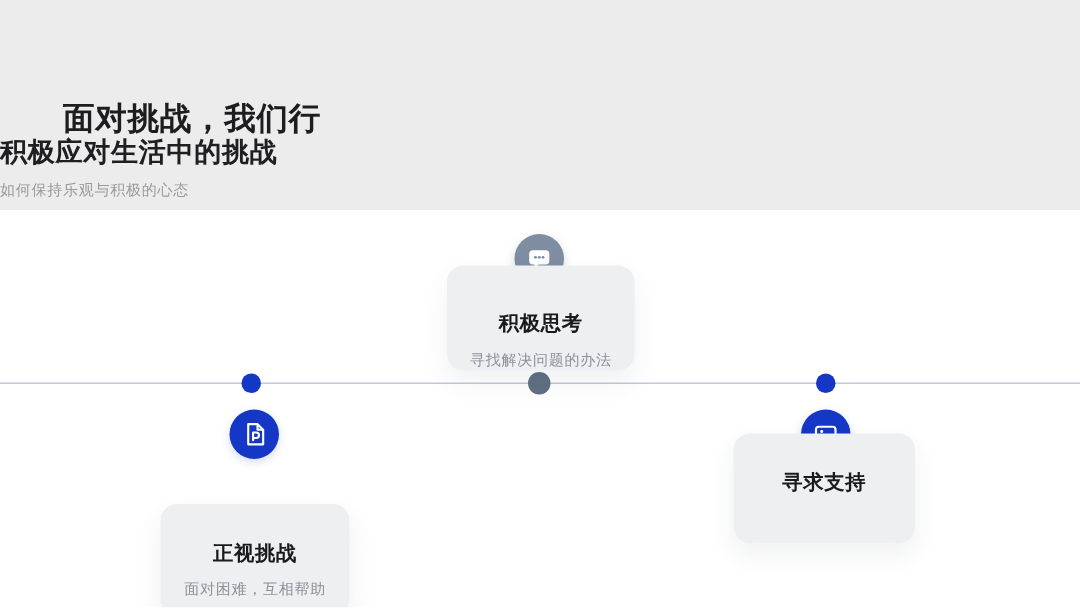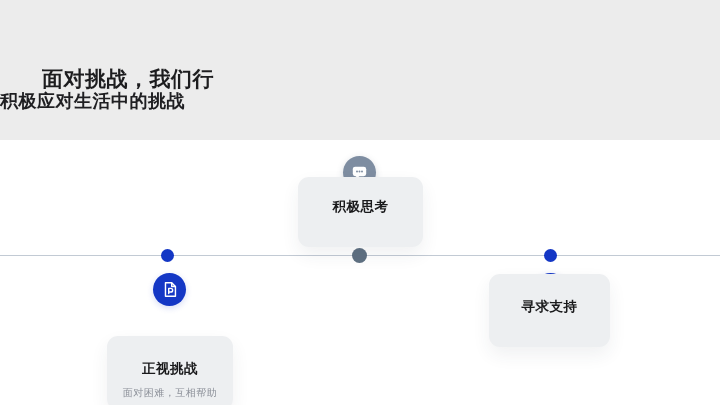--- a/index.html
+++ b/index.html
@@ -45,61 +45,63 @@
   .card {
     position:absolute; background:#edeff1; border-radius:11px;
     box-shadow:0 8px 18px rgba(40,50,70,0.07);
     display:flex; flex-direction:column; align-items:center;
     box-sizing:border-box; padding-top:24px; gap:8px;
   }
   .card-title { font-size:13.5px; font-weight:bold; color:#1a1a1c; letter-spacing:0.5px; }
   .card-desc  { font-size:10px; color:#8c9099; letter-spacing:0.5px; }
 
   
-  .card-mid   { left:298px; top:177px; width:125px; height:70px; padding-top:21px; }
+  .card-mid   { left:298px; top:177px; width:125px; height:70px; padding-top:21px;justify-content:flex-end; }
   .icon-mid   { left:343px; top:156px; }
   
   .card-left  { left:107px; top:288px; width:126px; height:74px;margin-top:48px; }
   .icon-left  { left:153px; top:273px; }
   
-  .card-right { left:489px; top:274px; width:121px; height:73px; }
+  .card-right { left:489px; top:289px; width:121px; height:73px; }
   .icon-right { left:534px; top:273px; }
 
   svg { display:block; }
 </style>
 </head>
 <body>
 
 <div class="slide">
 
   <div class="header-band"></div>
 
   <div class="page-title">面对挑战，我们行</div>
 
   <div class="center-head">
     <div class="heading">积极应对生活中的挑战</div>
+    <div class="subheading">如何保持乐观与积极的心态</div>
   </div>
 
   <div class="timeline-line"></div>
 
   <div class="dot dot-blue dot-left"></div>
   <div class="dot dot-mid"></div>
   <div class="dot dot-blue dot-right"></div>
 
   <div class="icon-circle icon-slate icon-mid">
     <svg width="23" height="23" viewBox="0 0 24 24">
       <rect x="5" y="6" width="14" height="10" rx="2.6" fill="#ffffff"></rect>
       <path d="M8.5 15 L8.5 19 L12.5 15 Z" fill="#ffffff"></path>
       <circle cx="9.4" cy="11" r="1" fill="#7e8da1"></circle>
       <circle cx="12" cy="11" r="1" fill="#7e8da1"></circle>
       <circle cx="14.6" cy="11" r="1" fill="#7e8da1"></circle>
     </svg>
   </div>
   <div class="card card-mid">
     <div class="card-title">积极思考</div>
+    <div class="card-desc">寻找解决问题的办法</div>
   </div>
 
   <div class="icon-circle icon-blue icon-left">
     <svg width="23" height="23" viewBox="0 0 24 24">
       <path d="M7.8 5 H14.3 L18.2 8.9 V19 H7.8 Z" fill="none" stroke="#ffffff" stroke-width="1.5" stroke-linejoin="round"></path>
       <path d="M14.3 5 V8.9 H18.2" fill="none" stroke="#ffffff" stroke-width="1.5" stroke-linejoin="round"></path>
       <path d="M11.2 16.2 V10.8 H13.4 A1.9 1.9 0 1 1 13.4 14.6 H11.2" fill="none" stroke="#ffffff" stroke-width="1.5" stroke-linecap="round" stroke-linejoin="round"></path>
     </svg>
   </div>
   <div class="card card-left">

